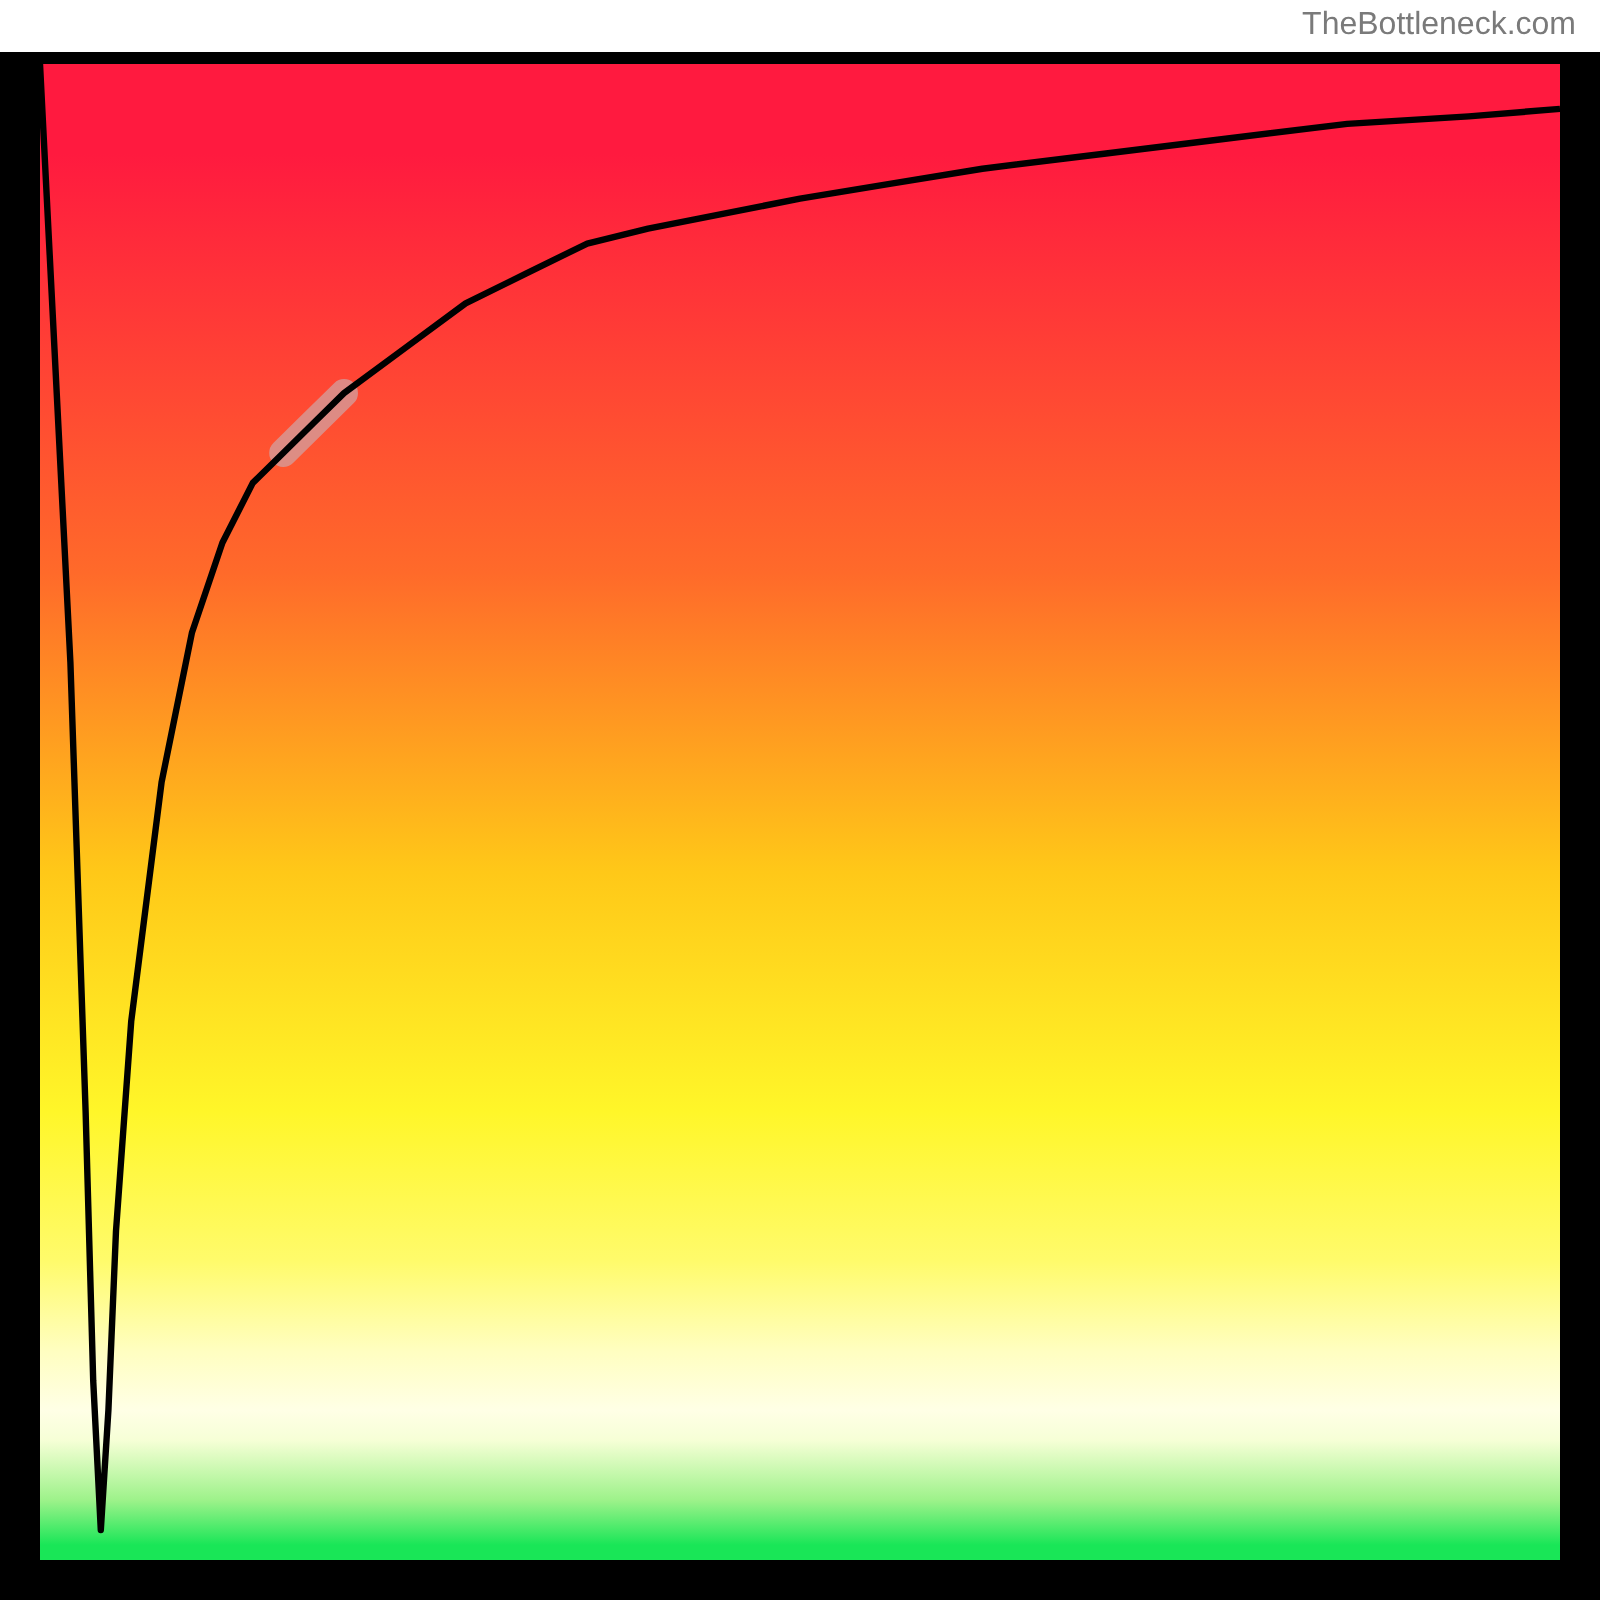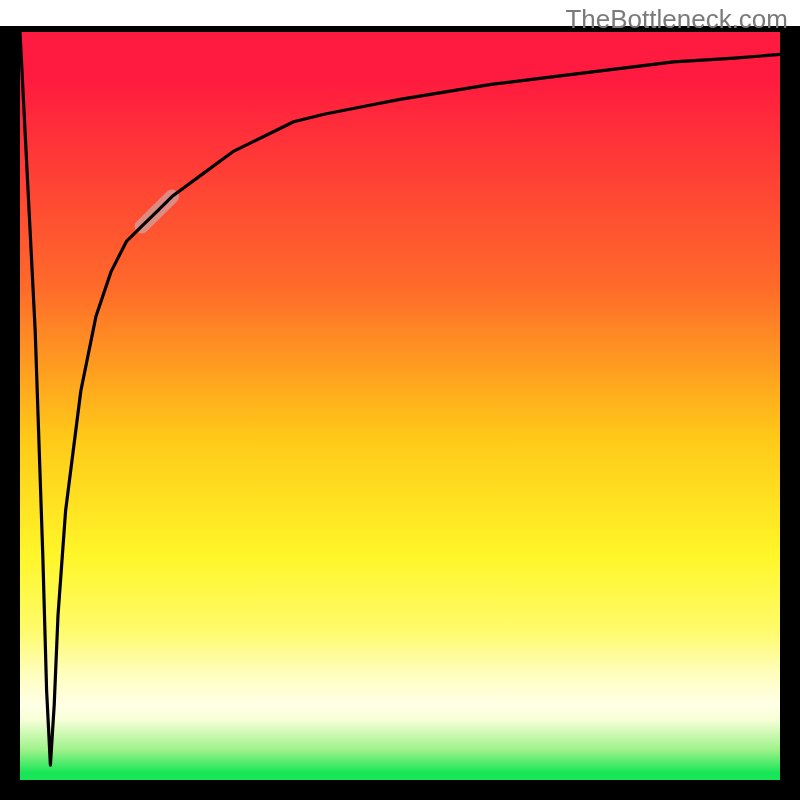--- a/index.html
+++ b/index.html
@@ -9,21 +9,21 @@
     background: #fff;
     font-family: Arial, Helvetica, sans-serif;
     position: relative;
     overflow: hidden;
   }
   .watermark {
     position: absolute;
     top: 4px;
     right: 12px;
     color: #7a7a7a;
-    font-size: 26px;
+    font-size: 16px;
     font-weight: 400;
     letter-spacing: 0;
     z-index: 20;
   }
   .frame {
     position: absolute;
     left: 0;
     top: 26px;
     width: 800px;
     height: 774px;

